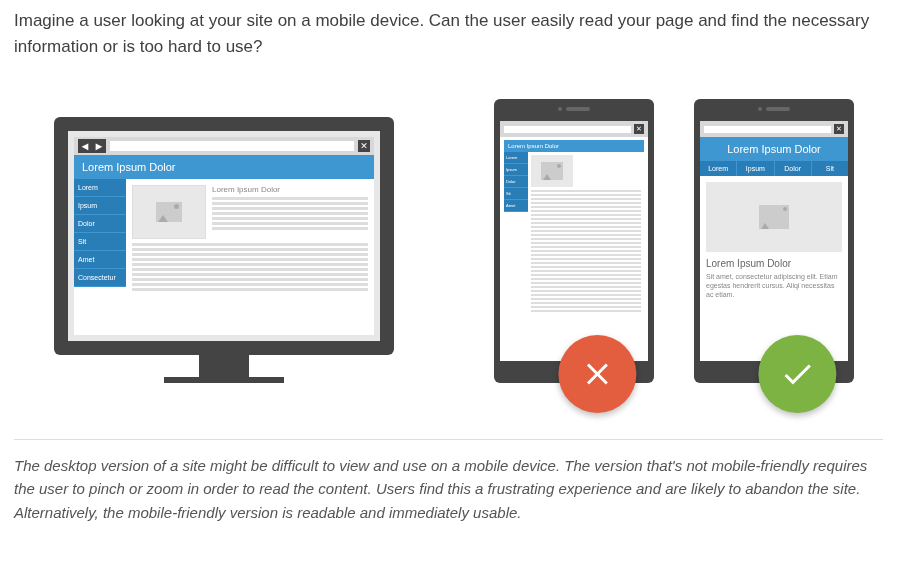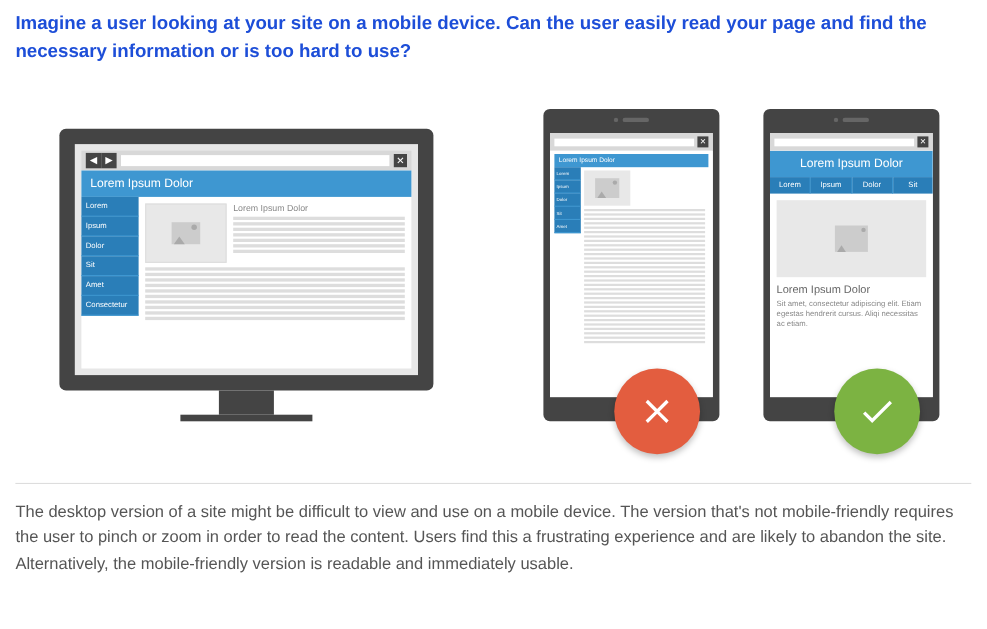--- a/index.html
+++ b/index.html
@@ -5,21 +5,21 @@
   * { box-sizing: border-box; margin: 0; padding: 0; }
   body {
     font-family: "Helvetica Neue", Arial, sans-serif;
     width: 897px;
     height: 572px;
     background: #ffffff;
     color: #6b6b6b;
     padding: 8px 14px 0 14px;
     position: relative;
   }
-  .intro-text { font-size: 17px; line-height: 1.5; color: #1d4ed8; font-weight: 700; }
+  .intro-text { font-size: 17px; line-height: 1.5; color: #404040; font-weight: 400; }
   .devices-row {
     display: flex;
     align-items: flex-end;
     gap: 40px;
     margin-top: 40px;
     padding-left: 40px;
   }
 
   
   .monitor { width: 340px; }
@@ -140,21 +140,21 @@
     position:absolute; bottom:-30px; left:50%; transform:translateX(-20%);
     width:78px; height:78px; border-radius:50%;
     display:flex; align-items:center; justify-content:center;
   }
   .badge-x { background:#e35d3f; box-shadow:0 3px 6px rgba(0,0,0,.25); }
   .badge-check { background:#7cb342; box-shadow:0 3px 6px rgba(0,0,0,.25); }
   .badge svg { width:36px; height:36px; }
 
   
   .hr { border:none; border-top:1px solid #ddd; margin-top:56px; }
-  .caption { font-size:15px; color:#555; line-height:1.55; margin-top:14px; }
+  .caption { font-size:15px; color:#555; line-height:1.55; margin-top:14px;font-style:italic; }
 </style>
 </head>
 <body>
 
 <p class="intro-text">Imagine a user looking at your site on a mobile device. Can the user easily read your page and find the necessary information or is too hard to use?</p>
 
 <div class="devices-row">
 
   <div class="monitor">
     <div class="monitor-frame">

